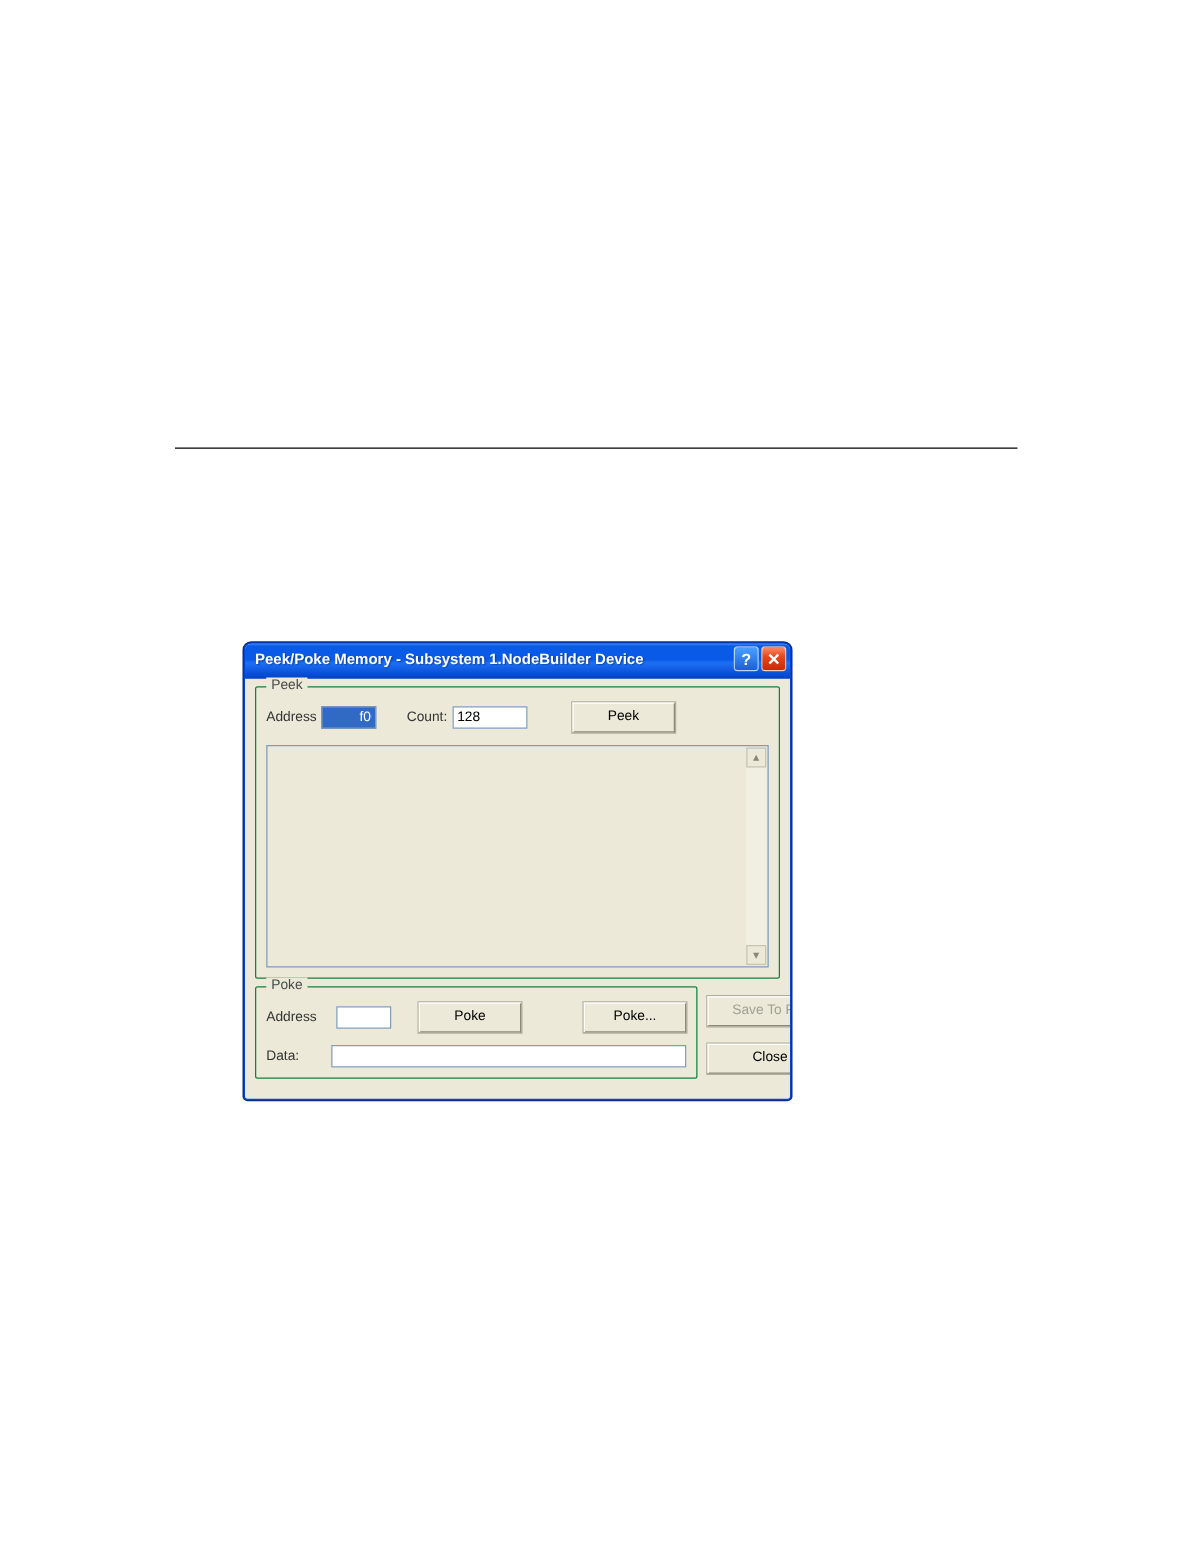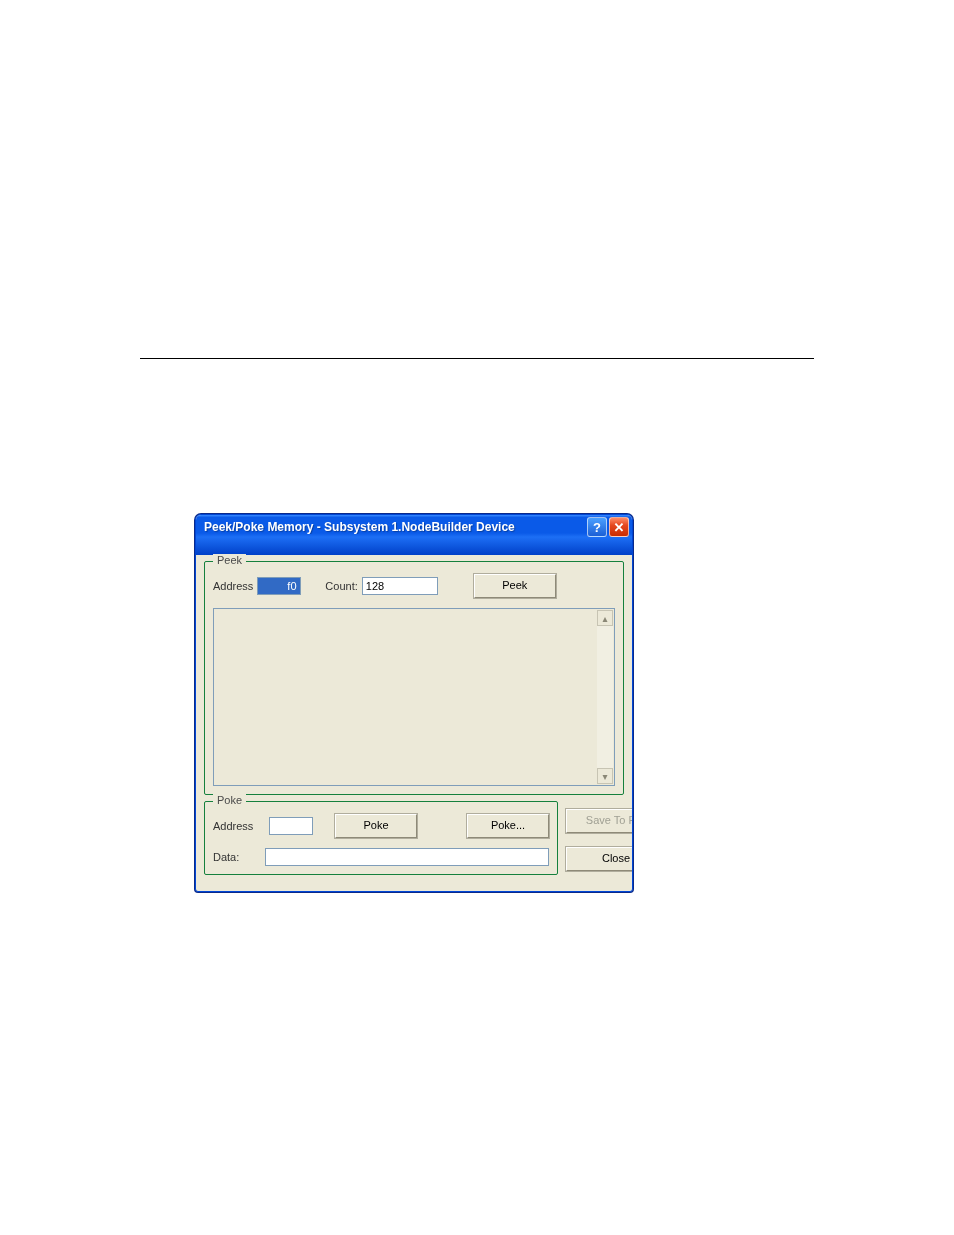--- a/index.html
+++ b/index.html
@@ -35,21 +35,21 @@
     border: 1px solid #0046d5;
     box-shadow: 0 0 0 1px #0a2a8a;
     border-radius: 6px 6px 3px 3px;
     overflow: hidden;
   }
   .titlebar {
     height: 24px;
     background: linear-gradient(to bottom, #3a8bff 0%, #0a5ae8 6%, #0a5ae8 45%, #1d6ff5 55%, #0040c8 100%);
     display: flex;
     align-items: center;
-    padding: 0 3px 16px 8px;
+    padding: 0 3px 4px 8px;
     color: #fff;
     font-weight: bold;
     font-size: 12px;
   }
   .titlebar .title-text {
     flex: 1;
     white-space: nowrap;
     overflow: hidden;
     text-shadow: 1px 1px 1px rgba(0,0,0,.3);
   }
@@ -216,21 +216,21 @@
         <div class="legend">Peek</div>
 
         <div class="peek-top">
           <div class="pair">
             <span class="label">Address</span>
             <input class="input selected" style="width: 44px; text-align: left;" value="f000">
           </div>
           <div class="spacer"></div>
           <div class="pair">
             <span class="label">Count:</span>
-            <input class="input" style="width: 76px;" value="128">
+            <input class="input" style="width: 60px;" value="128">
           </div>
           <div class="btnwrap">
             <div class="btn">Peek</div>
           </div>
         </div>
 
         <div class="textarea-wrap">
           <div class="view"></div>
           <div class="scrollbar">
             <div class="sbtn">

